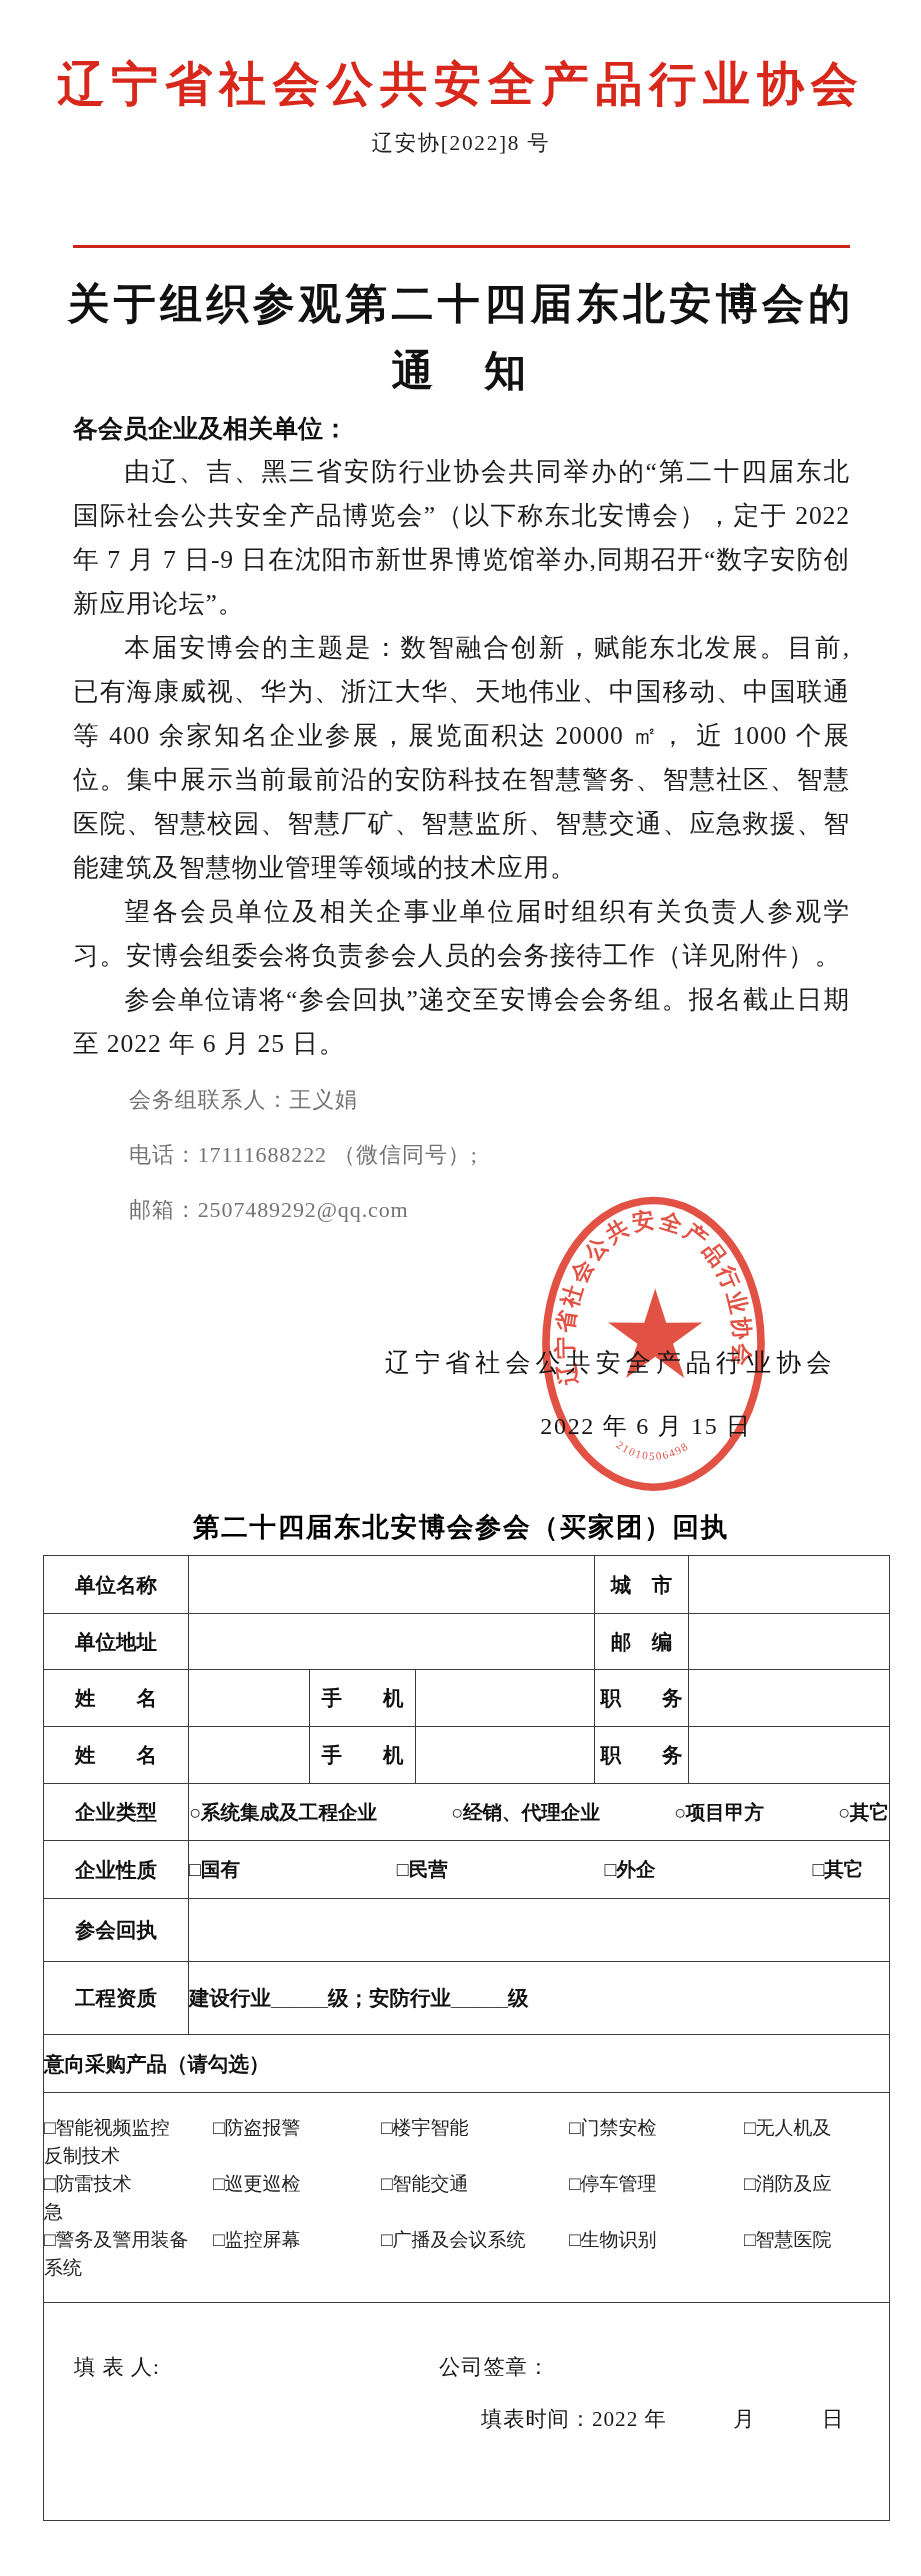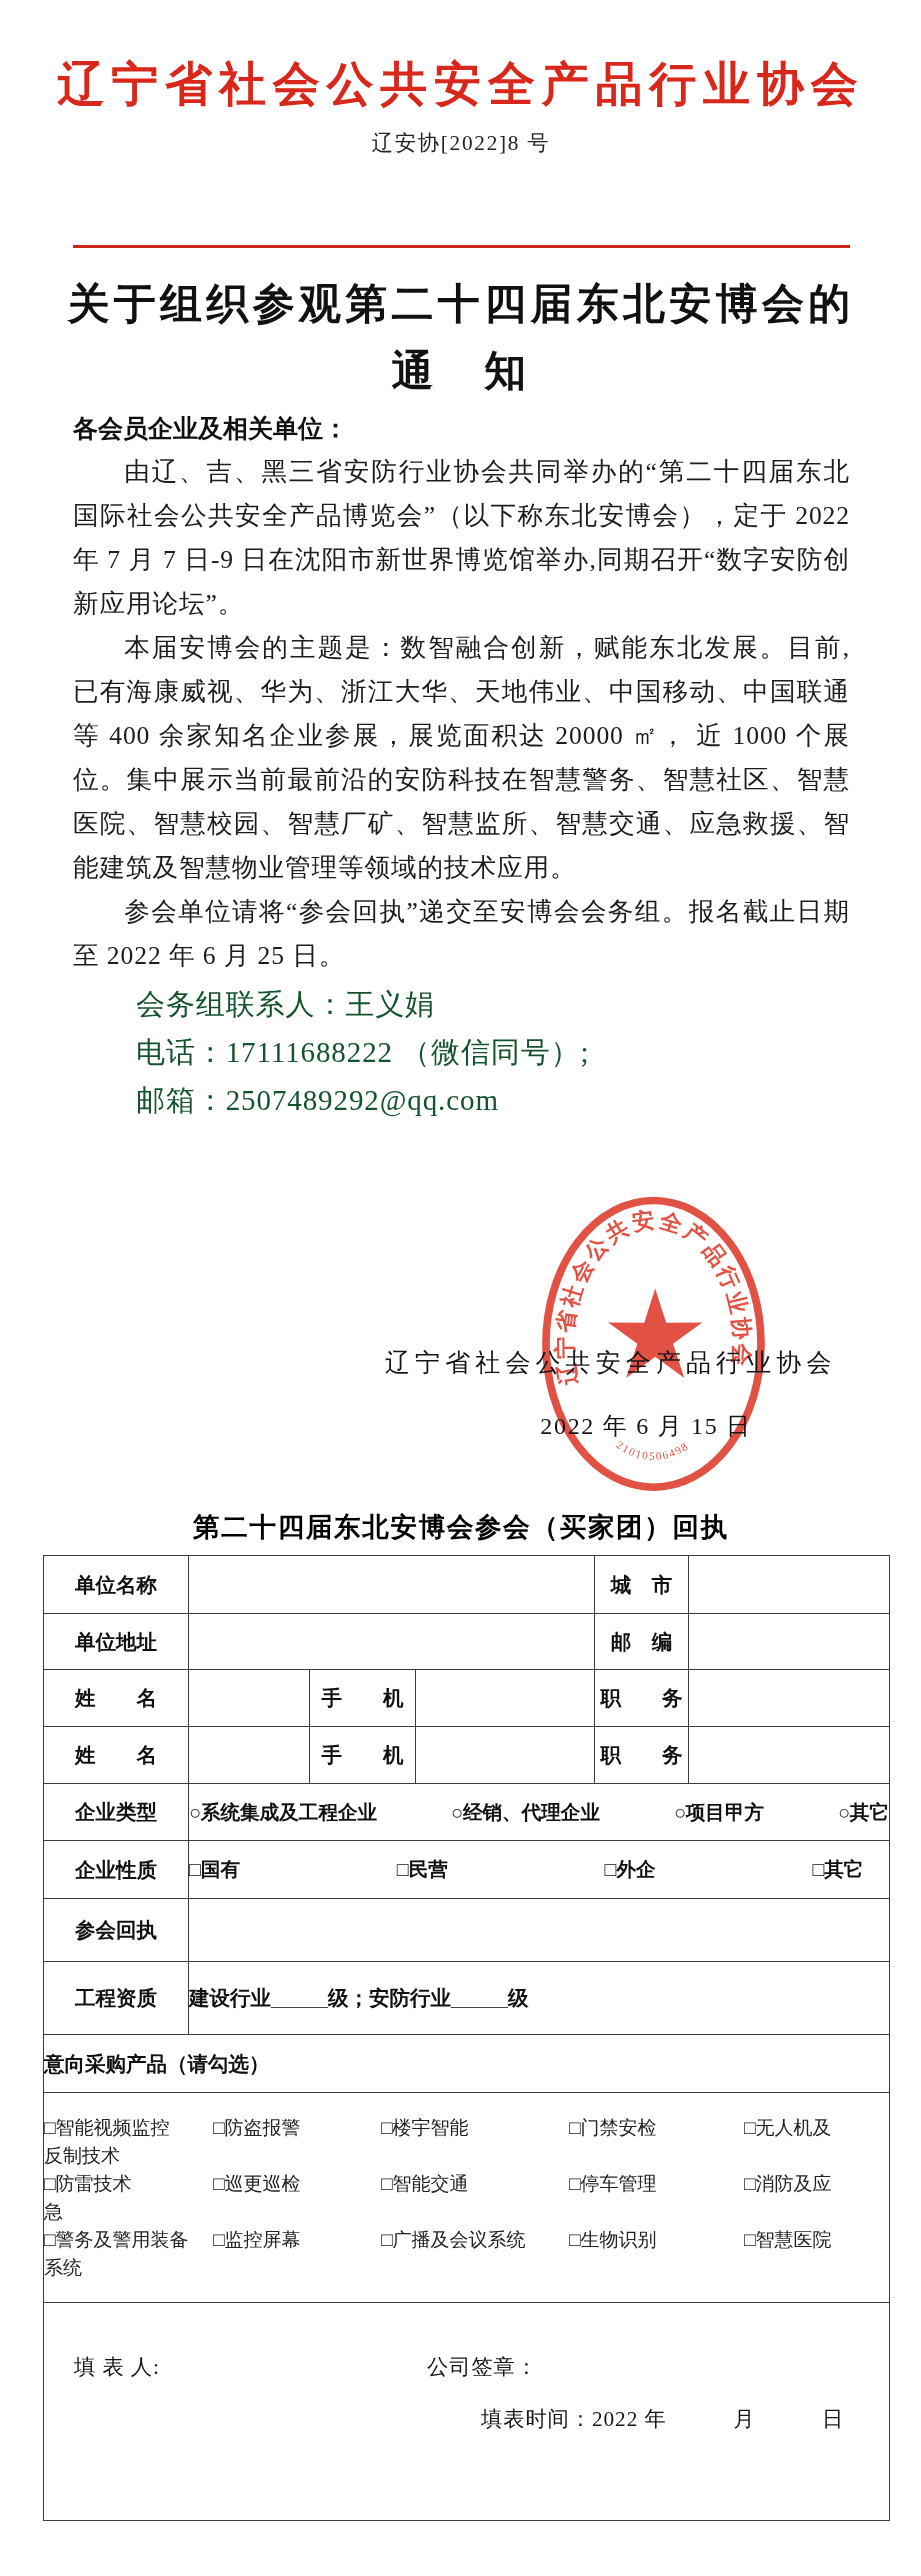--- a/index.html
+++ b/index.html
@@ -35,22 +35,22 @@
   }
   .salutation{
     margin:0;font-family:"Liberation Sans","DejaVu Sans",sans-serif;
     font-weight:bold;font-size:25px;line-height:44px;color:#111;
   }
   .para{
     margin:0;text-indent:2em;font-size:25.6px;line-height:44px;
     text-align:justify;letter-spacing:0.9px;color:#1c1c1c;
   }
   .contact{
-    margin:5px;text-indent:2em;font-size:29px;line-height:43px;
-    letter-spacing:0.9px;color:#14532d;
+    margin:12px;text-indent:2em;font-size:22px;line-height:43px;
+    letter-spacing:0.9px;color:#737373;
   }
   
   .seal{top:1180px;left:527px;width:253px;height:326px;z-index:1;opacity:.88;}
   .sig-org{
     top:1346px;left:385px;width:461px;z-index:2;
     font-size:25px;letter-spacing:5.1px;white-space:nowrap;color:#151515;
   }
   .sig-date{
     top:1410px;left:512px;width:268px;z-index:2;text-align:center;
     font-size:24px;letter-spacing:1.7px;color:#151515;
@@ -88,37 +88,38 @@
     font-weight:bold;font-size:21.3px;text-align:left;margin-left:13px;}
   td.chk{vertical-align:top;padding:22px 8.5px 0 30px;}
   .chk-line{
     display:grid;grid-template-columns:169px 168px 188px 175px auto;
     font-size:19px;line-height:28px;white-space:nowrap;color:#222;
   }
   .chk-wrap{font-size:19px;line-height:28px;color:#222;}
   td.foot{position:relative;vertical-align:top;}
   .foot-item{position:absolute;font-size:21.3px;letter-spacing:0.9px;white-space:nowrap;color:#161616;}
   .fi-filler{left:30px;top:49px;}
-  .fi-seal{left:383px;top:49px;}
+  .fi-seal{left:395px;top:49px;}
   .fi-date{left:437px;top:101px;}
 </style>
 </head>
 <body>
 
 <div class="abs org-title">辽宁省社会公共安全产品行业协会</div>
 <div class="abs doc-number">辽安协[2022]8 号</div>
 <div class="abs red-rule"></div>
 
 <div class="abs notice-title l1">关于组织参观第二十四届东北安博会的</div>
 <div class="abs notice-title l2">通　知</div>
 
 <div class="abs body-block">
   <p class="salutation">各会员企业及相关单位：</p>
   <p class="para">由辽、吉、黑三省安防行业协会共同举办的“第二十四届东北国际社会公共安全产品博览会”（以下称东北安博会），定于 2022 年 7 月 7 日-9 日在沈阳市新世界博览馆举办,同期召开“数字安防创新应用论坛”。</p>
   <p class="para">本届安博会的主题是：数智融合创新，赋能东北发展。目前, 已有海康威视、华为、浙江大华、天地伟业、中国移动、中国联通等 400 余家知名企业参展，展览面积达 20000 ㎡， 近 1000 个展位。集中展示当前最前沿的安防科技在智慧警务、智慧社区、智慧医院、智慧校园、智慧厂矿、智慧监所、智慧交通、应急救援、智能建筑及智慧物业管理等领域的技术应用。</p>
+  <p class="para">望各会员单位及相关企事业单位届时组织有关负责人参观学习。安博会组委会将负责参会人员的会务接待工作（详见附件）。</p>
   <p class="para">参会单位请将“参会回执”递交至安博会会务组。报名截止日期至 2022 年 6 月 25 日。</p>
   <p class="contact">会务组联系人：王义娟</p>
   <p class="contact">电话：17111688222 （微信同号）;</p>
   <p class="contact">邮箱：2507489292@qq.com</p>
 </div>
 
 <svg class="abs seal" viewBox="0 0 296 382">
   <ellipse cx="148" cy="192" rx="126" ry="168" fill="none" stroke="#dd3b2b" stroke-width="9"></ellipse>
   <path id="sealTopArc" d="M 58.7 238.3 A 95 136 0 1 1 237.3 238.5" fill="none"></path>
   <path id="sealBottomArc" d="M 100.5 309.8 A 95 136 0 0 0 195.5 309.8" fill="none"></path>

